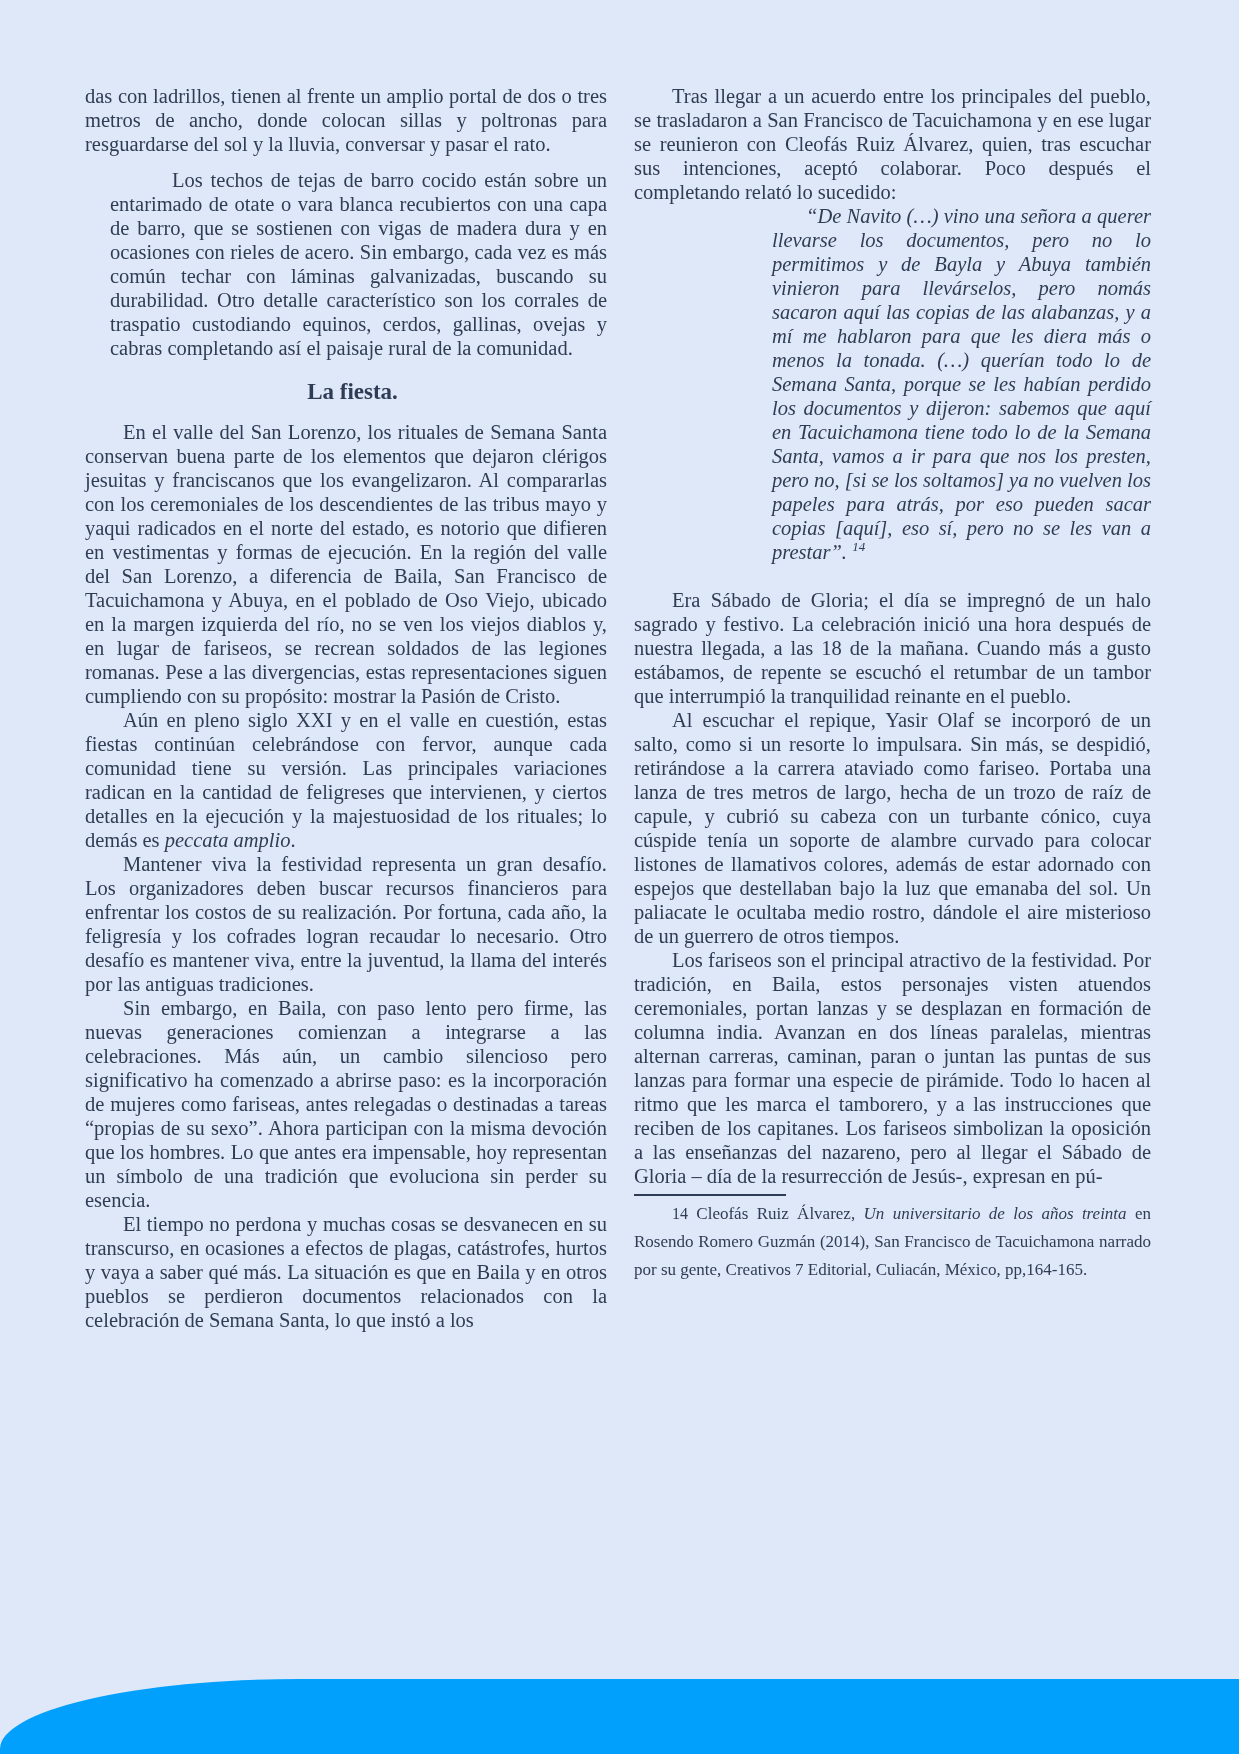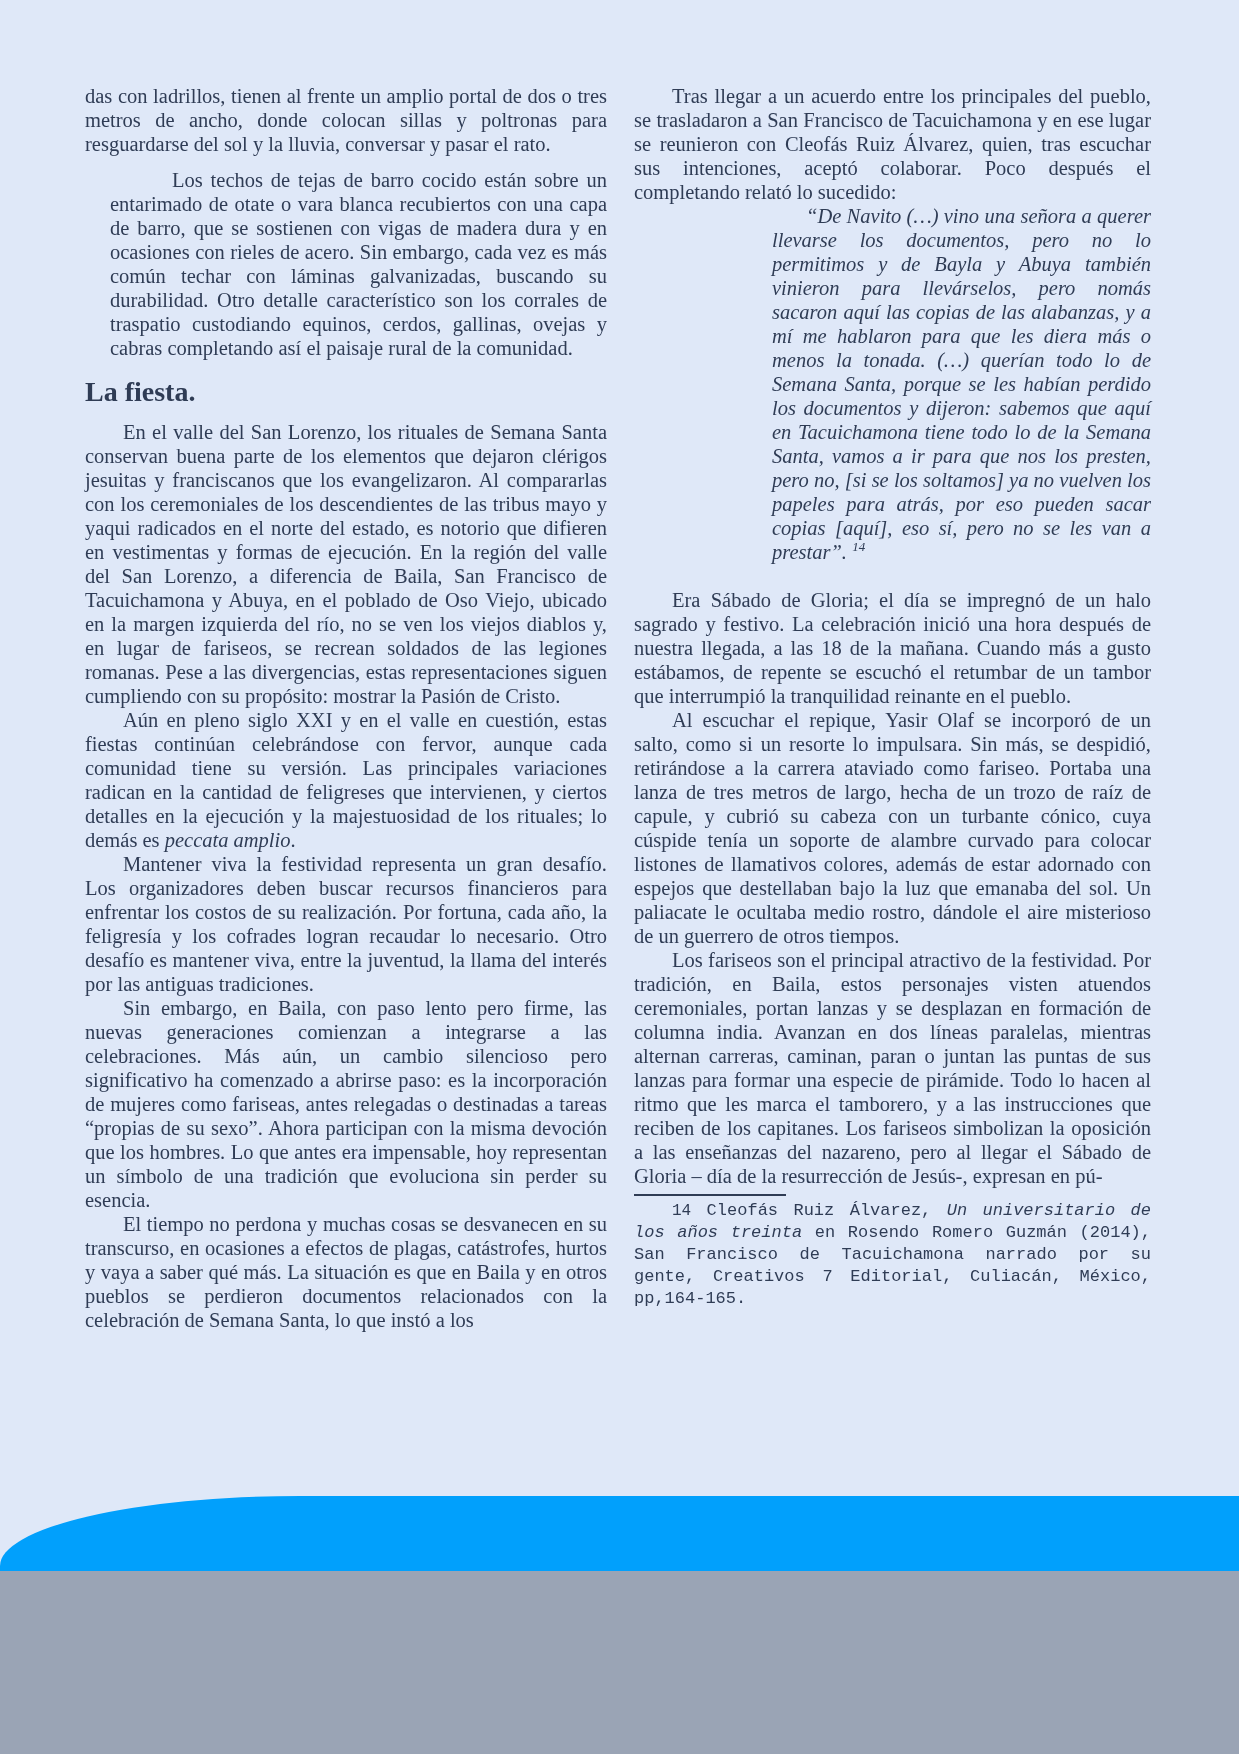--- a/index.html
+++ b/index.html
@@ -5,67 +5,66 @@
   :root{
     --bg:#dfe8f8;
     --ink:#2f3c55;
     --band:#01a0fc;
   }
   html,body{margin:0;padding:0;}
   body{background:#9aa4b5;}
   .page{
     position:relative;
     width:1239px;
-    height:1571px;
+    height:1754px;
     margin:0 auto;
     background:var(--bg);
     overflow:hidden;
     font-family:"Liberation Serif","DejaVu Serif",serif;
     color:var(--ink);
   }
   .col{
     position:absolute;
     top:84px;
     font-size:20.5px;
     line-height:24px;
     text-align:justify;
   }
   .col-left{left:85px;width:522px;}
   .col-right{left:634px;width:517px;}
   .col p{margin:0;text-indent:38px;}
   .col p.noindent{text-indent:0;}
   .col p.bigindent{text-indent:62px;margin-left:25px;}
   .col p.parabreak{margin-bottom:12px;}
   .section-heading{
-    font-size:28px;
+    font-size:23px;
     font-weight:bold;
-    margin:20px 0 16px 0;
-    text-align:left;
+    margin:20px 0 16px 13px;
+    text-align:center;
   }
   .quote{
     margin:0 0 24px 138px;
     text-indent:34px;
     text-align:justify;
     font-style:italic;
   }
   .quote sup{
     font-size:13px;
     line-height:0;
   }
   .footnote-sep{
     width:152px;
     border-top:2px solid var(--ink);
     margin:6px 0 4px 0;
   }
   .footnote{
     font-size:17px;
-    line-height:22px;
+    line-height:28px;
     text-align:justify;
     margin:0;
-    font-family:Liberation Mono, monospace;
   }
   .footnote .fn-num{font-size:16px;}
   .footer-band{
     position:absolute;
     left:0;
     bottom:0;
     width:100%;
     height:75px;
     background:var(--band);
     border-top-left-radius:300px 70px;

